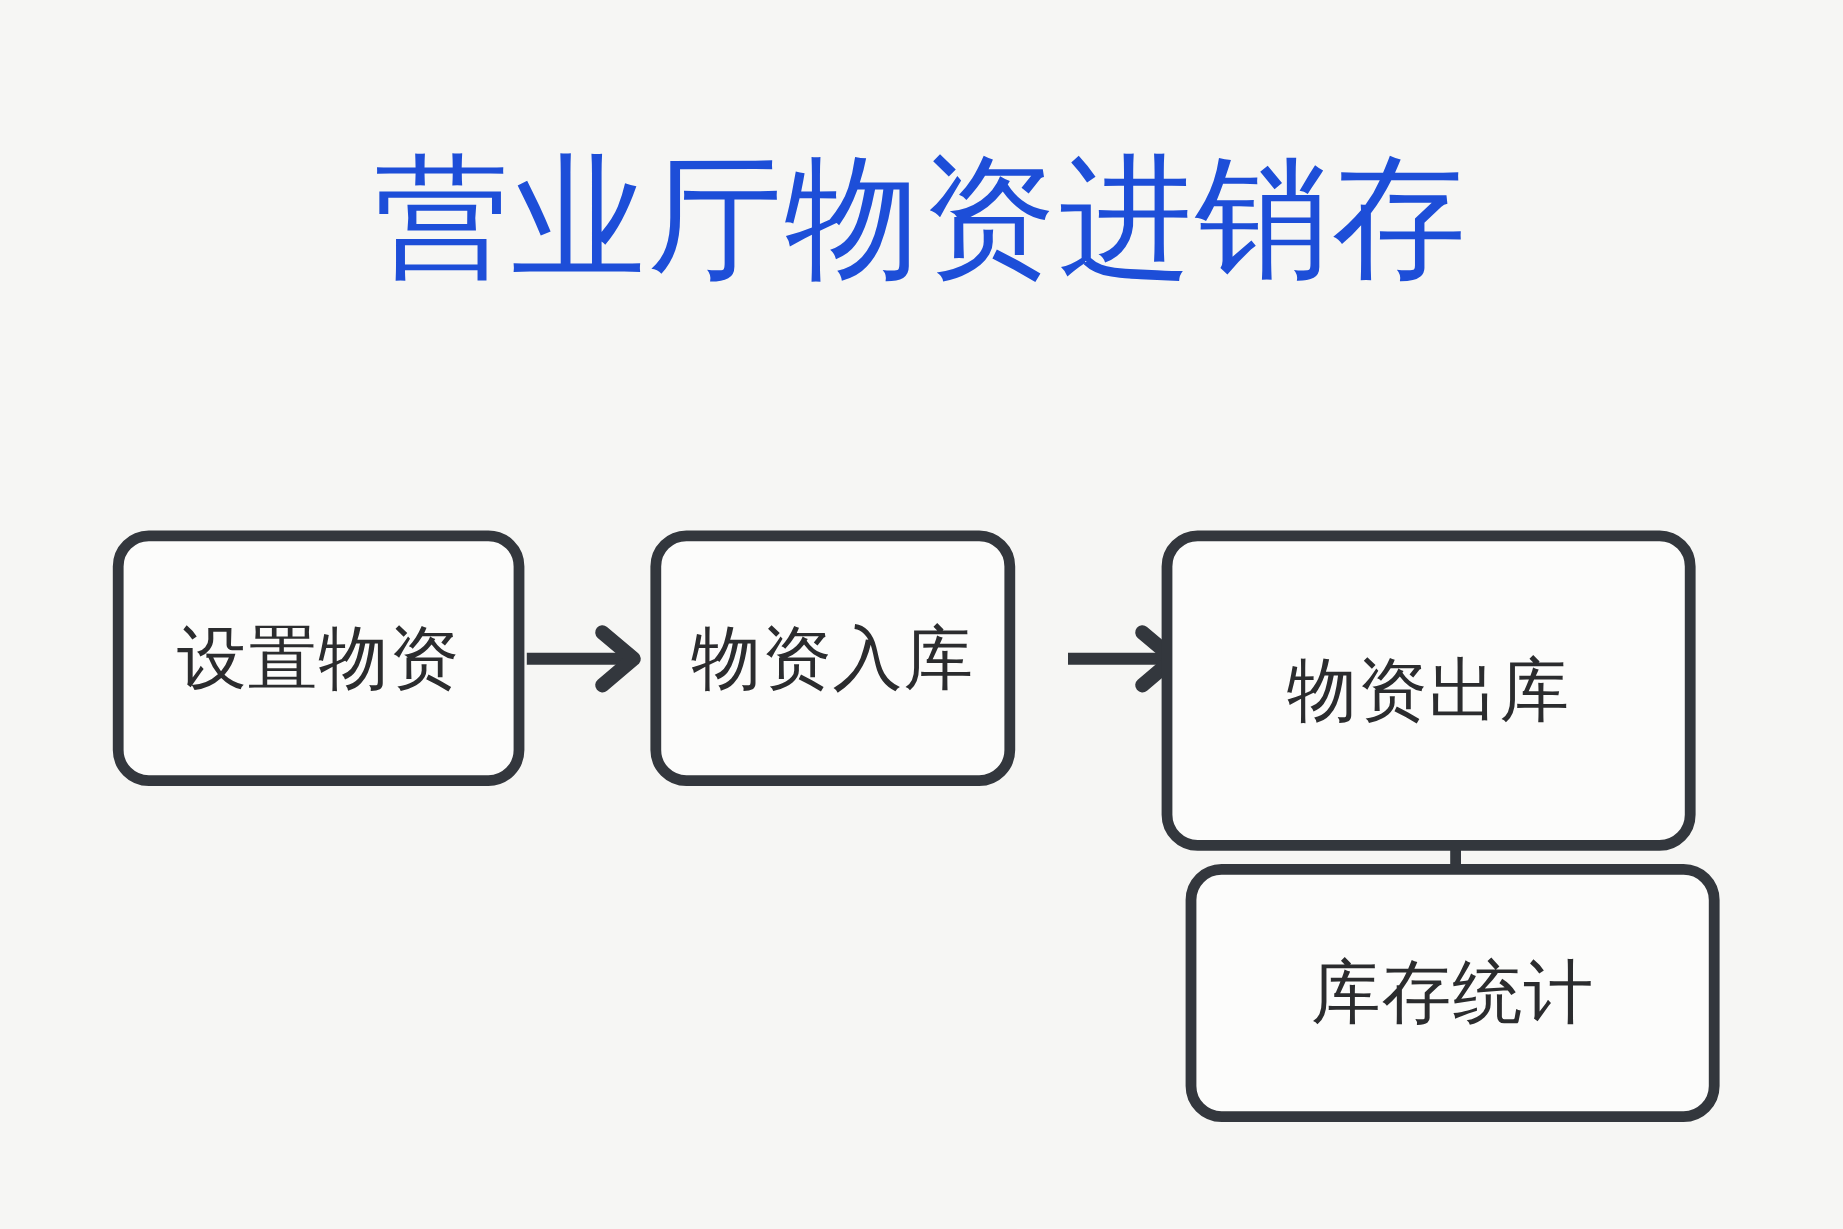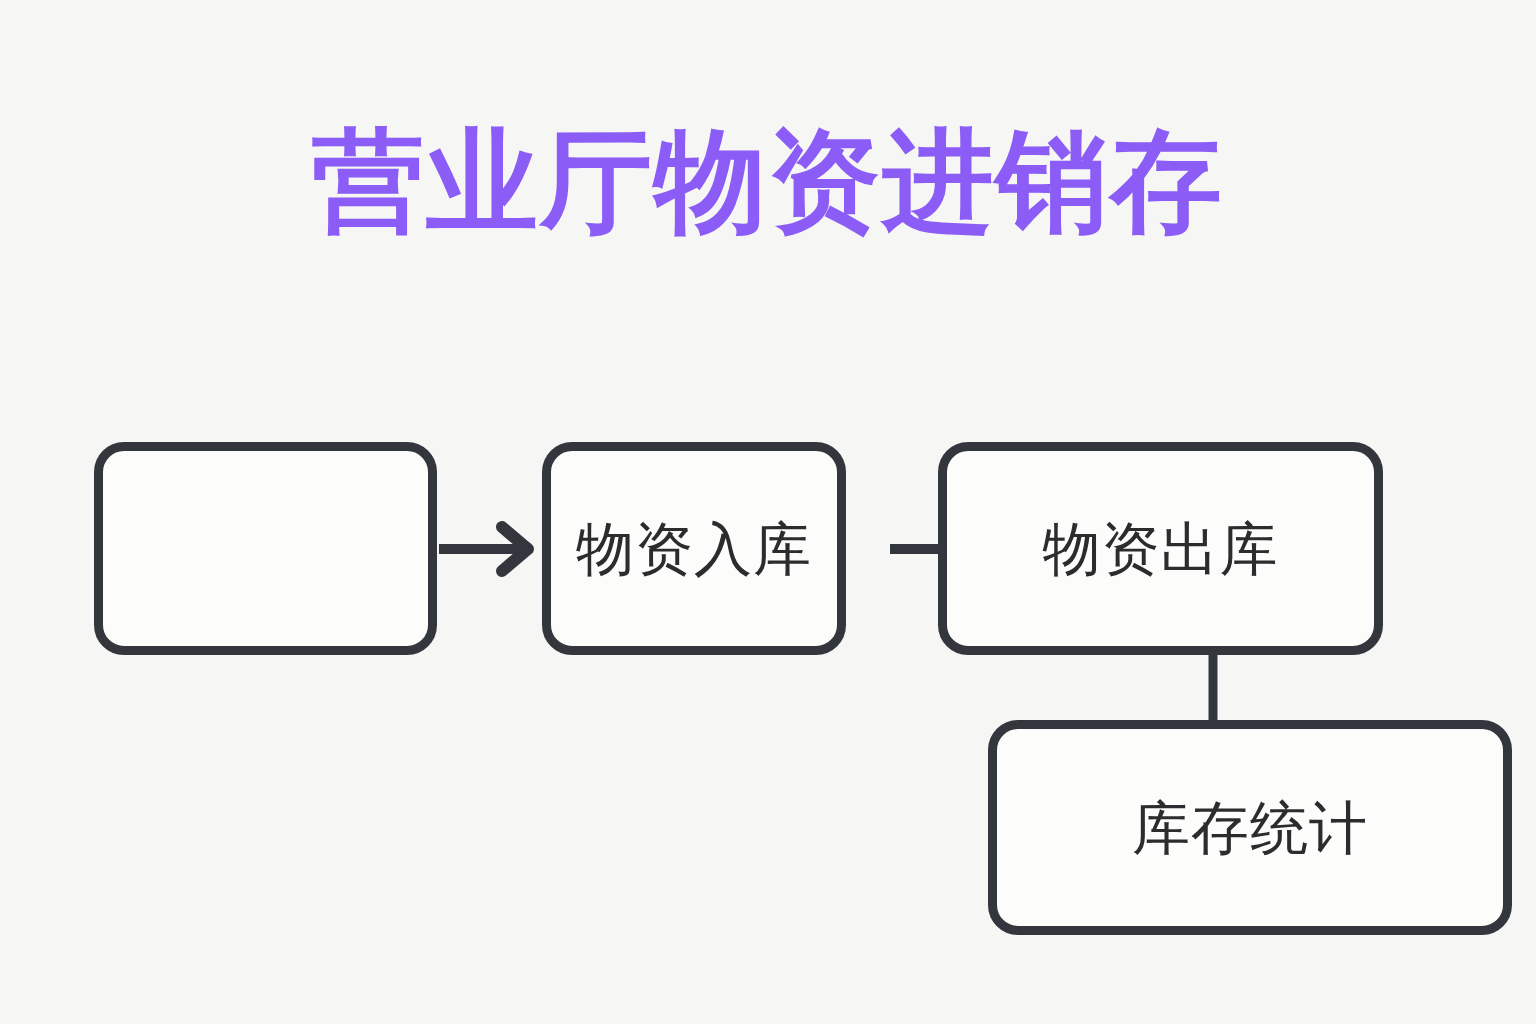--- a/index.html
+++ b/index.html
@@ -13,23 +13,23 @@
     background: #f6f6f4;
     overflow: hidden;
   }
   .title {
     position: absolute;
     top: 126px;
     left: 0;
     width: 100%;
     text-align: center;
     font-size: 112px;
-    font-weight: 700;
+    font-weight: 400;
     letter-spacing: 2px;
-    color: #8b5cf6;
+    color: #1d4ed8;
     line-height: 1;
   }
   .connector-layer {
     position: absolute;
     top: 0;
     left: 0;
     width: 1536px;
     height: 1024px;
     pointer-events: none;
   }
@@ -46,22 +46,22 @@
   .node-label {
     font-size: 58px;
     font-weight: 500;
     color: #2b2c2e;
     line-height: 1.24;
     letter-spacing: 1px;
   }
   .node-label span { display: block; }
   .node-setup    { left: 94px;  top: 442px; width: 343px; height: 213px; }
   .node-inbound  { left: 542px; top: 442px; width: 304px; height: 213px; }
-  .node-outbound { left: 938px; top: 442px; width: 445px; height: 213px; }
-  .node-stats    { left: 988px; top: 720px; width: 524px; height: 215px; }
+  .node-outbound { left: 968px; top: 442px; width: 445px; height: 267px; }
+  .node-stats    { left: 988px; top: 720px; width: 445px; height: 215px; }
 </style>
 </head>
 <body>
 
 <div class="canvas">
 
   <h1 class="title">营业厅物资进销存</h1>
 
   <svg class="connector-layer" viewBox="0 0 1536 1024" xmlns="http://www.w3.org/2000/svg">
 
@@ -75,20 +75,21 @@
       <polyline points="952,527 978,549 952,571" stroke-width="12"></polyline>
     </g>
 
     <g stroke="#33373d">
       <line x1="1213" y1="650" x2="1213" y2="726" stroke-width="9"></line>
     </g>
   </svg>
 
   <div class="node node-setup">
     <div class="node-label">
+      <span>设置物资</span>
     </div>
   </div>
 
   <div class="node node-inbound">
     <div class="node-label">
       <span>物资入库</span>
     </div>
   </div>
 
   <div class="node node-outbound">

